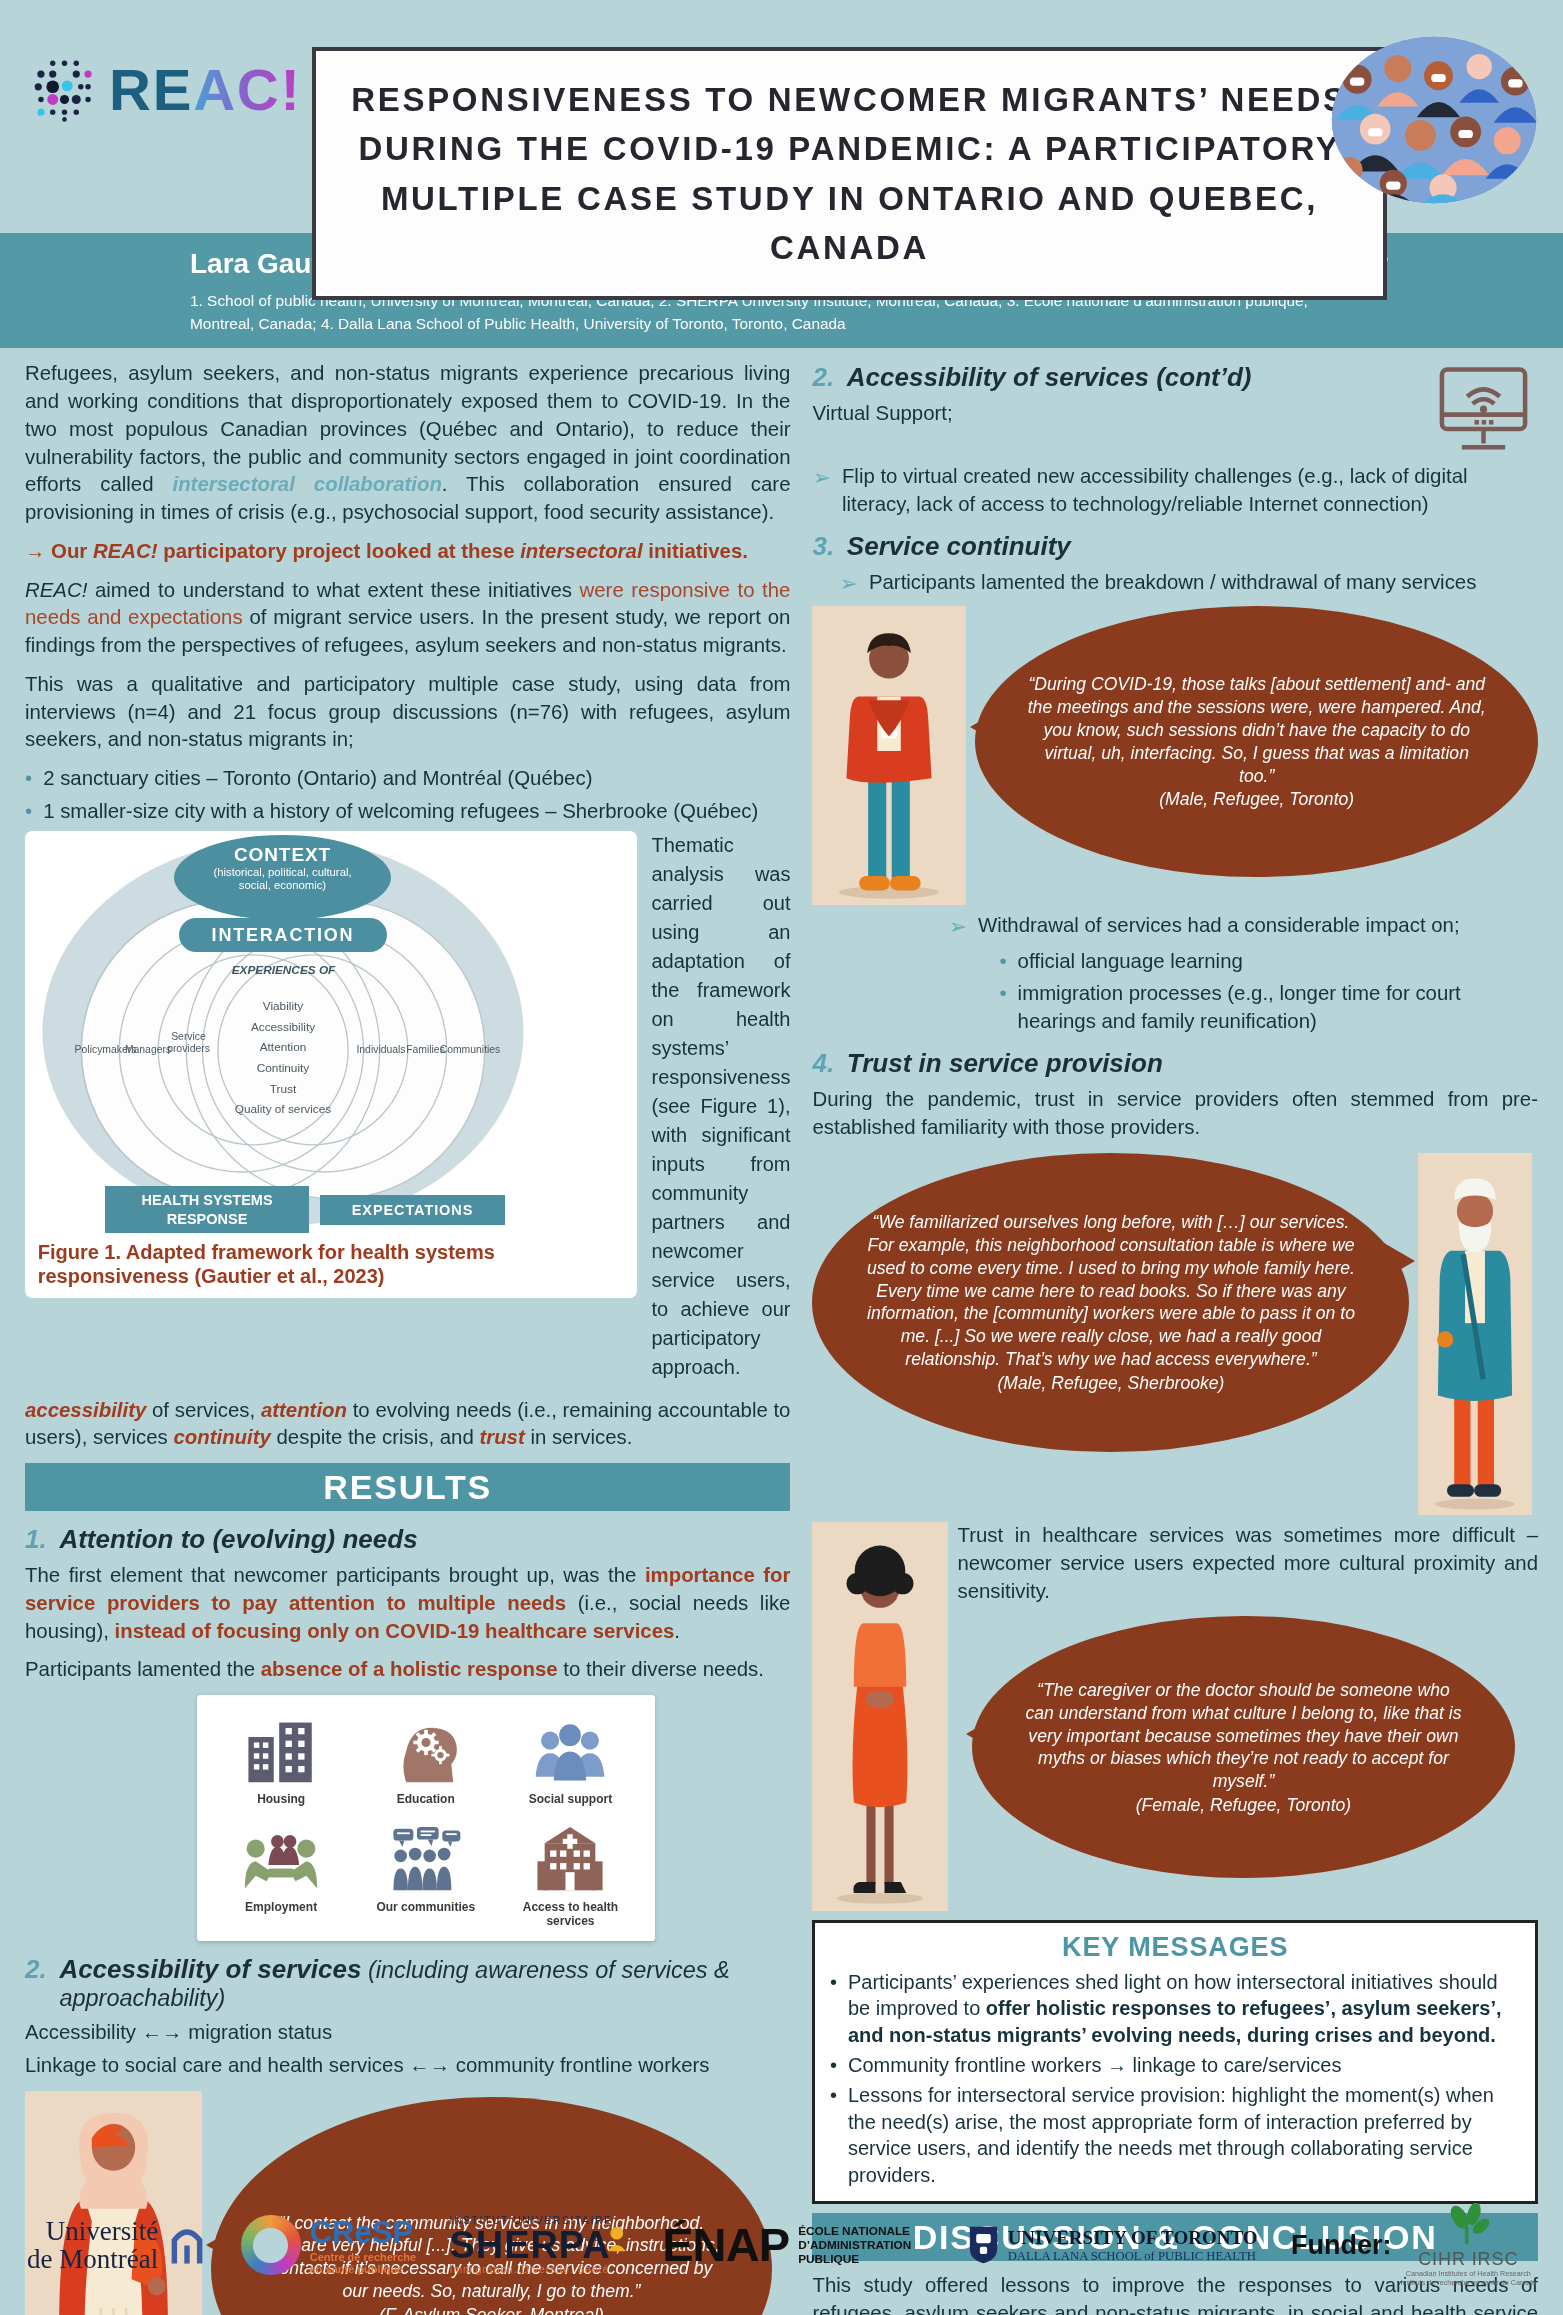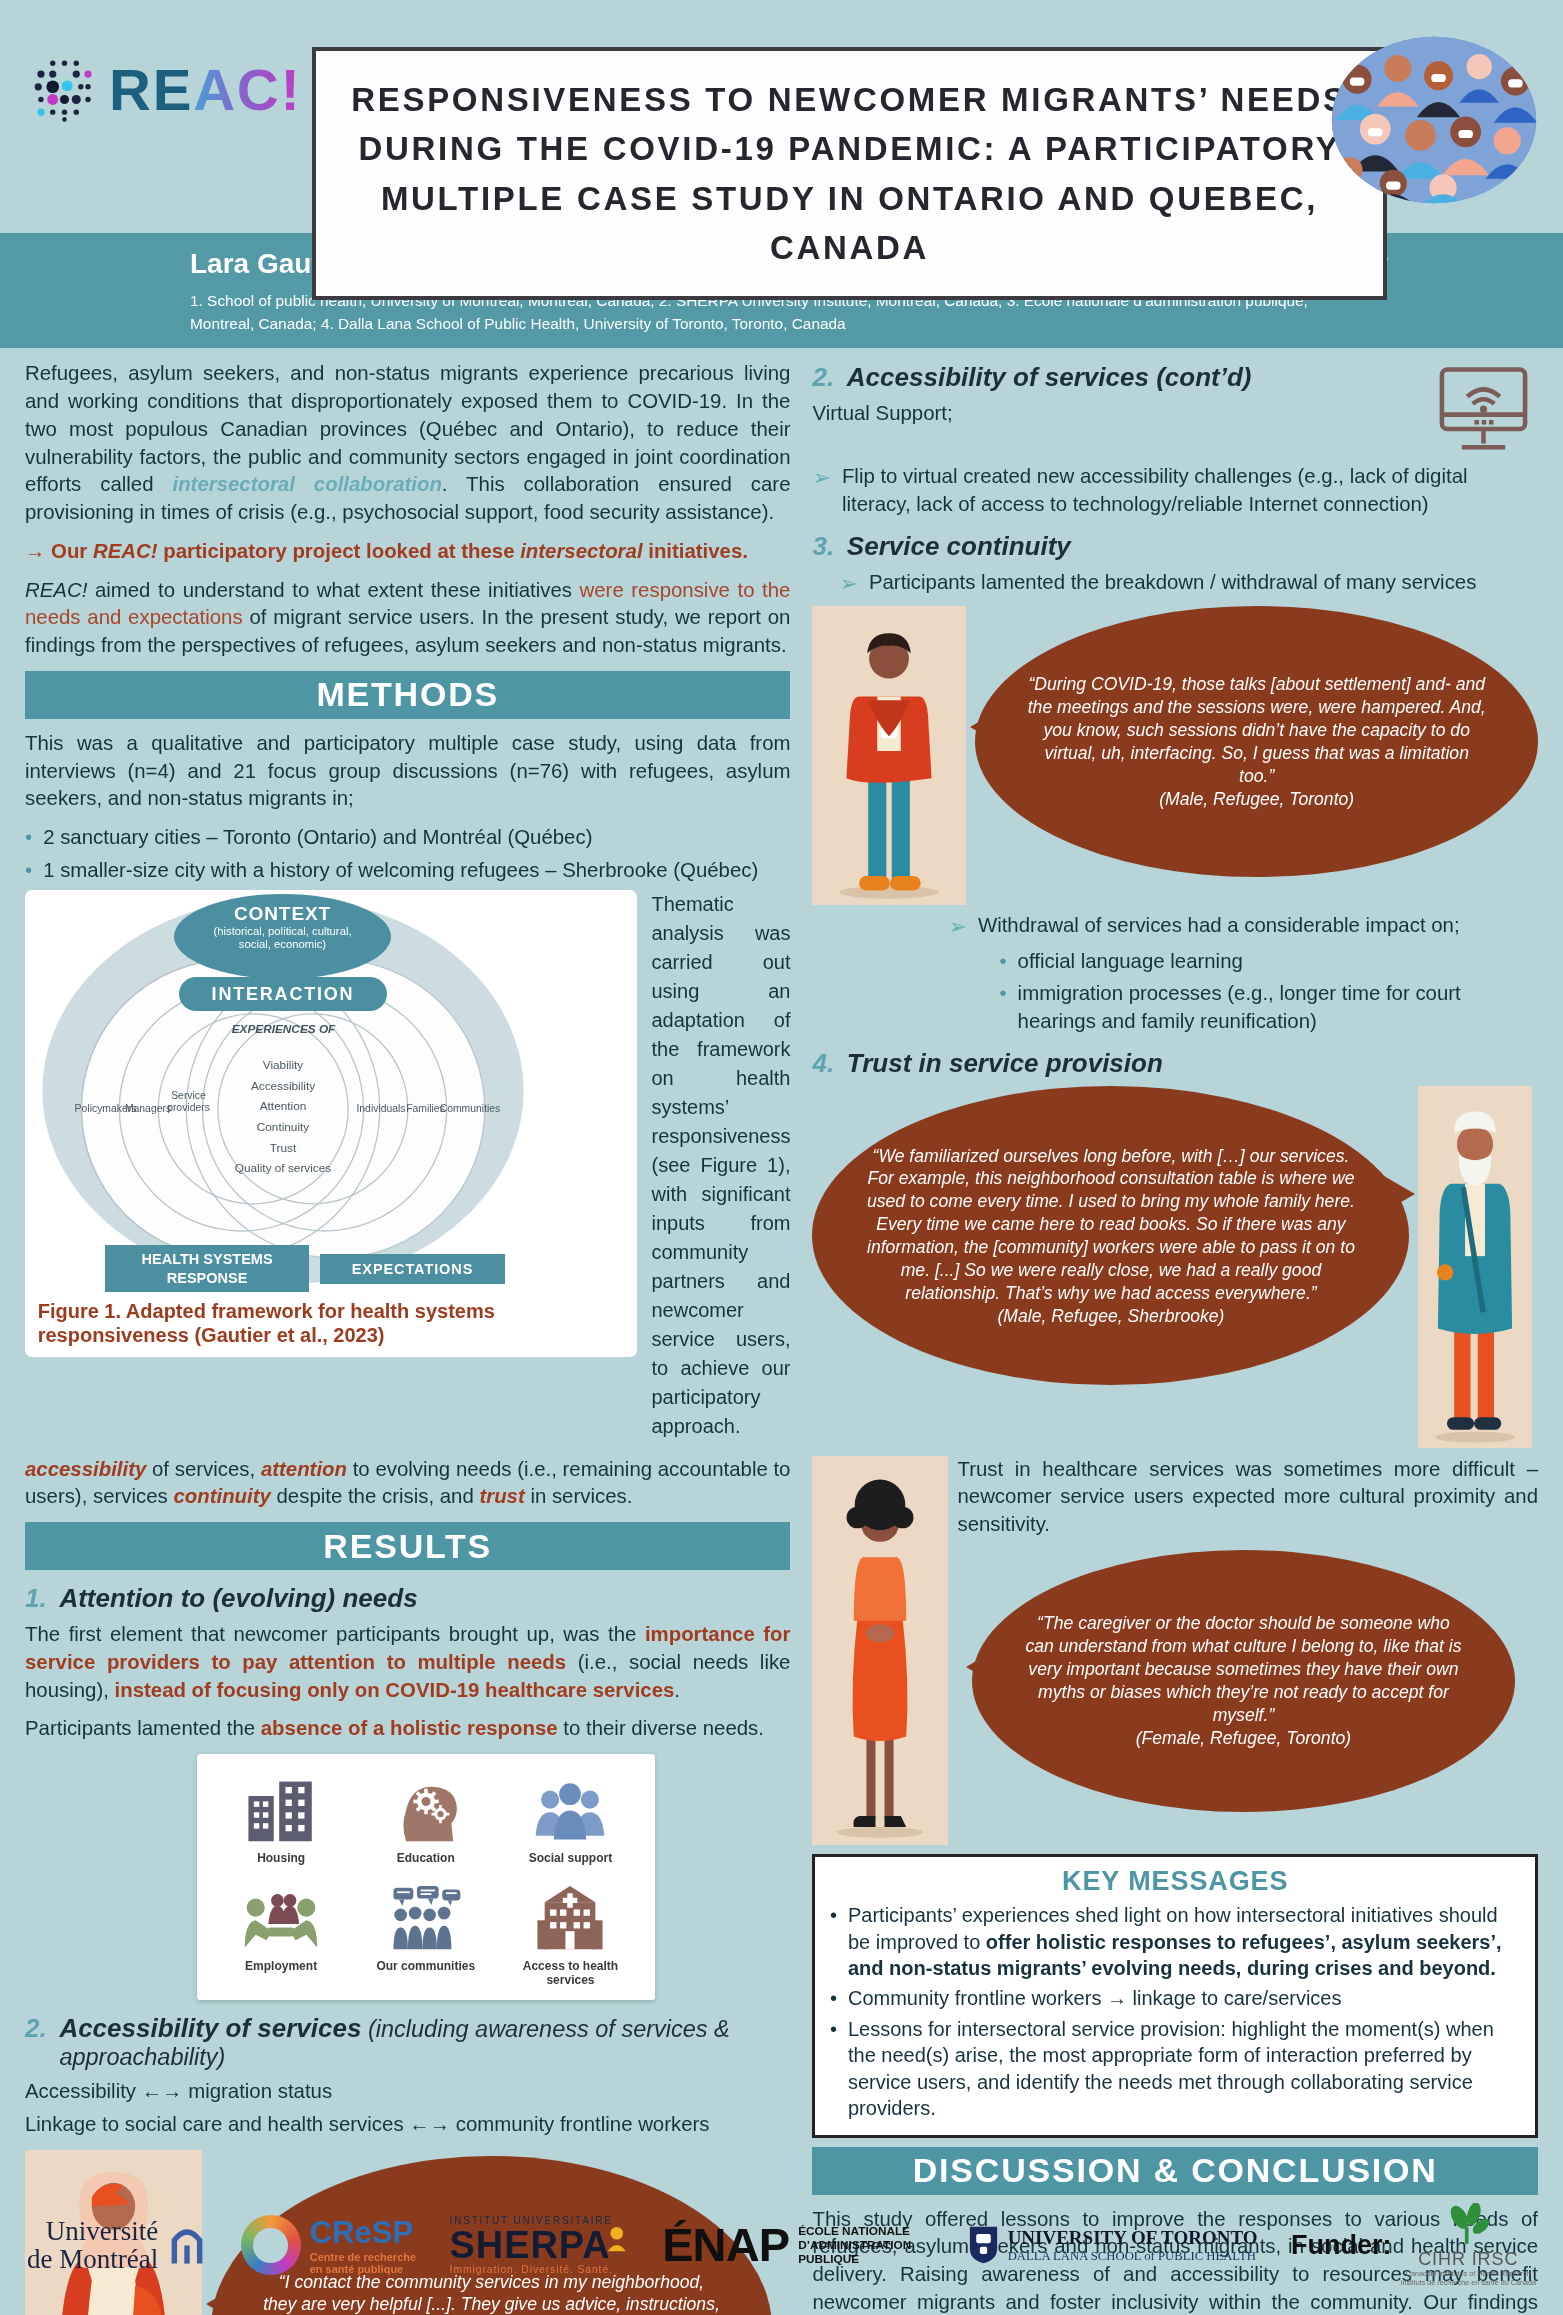--- a/index.html
+++ b/index.html
@@ -191,21 +191,20 @@
   <div class="columns">
 
     <div class="col-left">
 
       <p class="just"><span>Refugees, asylum seekers, and non-status migrants experience precarious living and working conditions that disproportionately exposed them to COVID-19. In the two most populous Canadian provinces (Québec and Ontario), to reduce their vulnerability factors, the public and community sectors engaged in joint coordination efforts called </span><span class="tealit">intersectoral collaboration</span><span>. This collaboration ensured care provisioning in times of crisis (e.g., psychosocial support, food security assistance).</span></p>
 
       <p class="just"><span class="redb">→ Our </span><span class="redb it">REAC!</span><span class="redb"> participatory project looked at these </span><span class="redb it">intersectoral</span><span class="redb"> initiatives.</span></p>
 
       <p class="just"><span class="it">REAC!</span><span> aimed to understand to what extent these initiatives </span><span class="red">were responsive to the needs and expectations</span><span> of migrant service users. In the present study, we report on findings from the perspectives of refugees, asylum seekers and non-status migrants.</span></p>
 
-      <div class="band">METHODS</div>
 
       <p class="just">This was a qualitative and participatory multiple case study, using data from interviews (n=4) and 21 focus group discussions (n=76) with refugees, asylum seekers, and non-status migrants in;</p>
       <div class="bul">
           <span class="mk">•</span>
           <span>2 sanctuary cities – Toronto (Ontario) and Montréal (Québec)</span>
         </div>
       <div class="bul">
           <span class="mk">•</span>
           <span>1 smaller-size city with a history of welcoming refugees – Sherbrooke (Québec)</span>
         </div>
@@ -496,20 +495,21 @@
         <div class="bul sub">
             <span class="mk">•</span>
             <span>immigration processes (e.g., longer time for court hearings and family reunification)</span>
           </div>
       </div>
 
       <div class="shead">
         <span class="snum">4.</span>
         <span class="stitle">Trust in service provision</span>
       </div>
+      <p class="just">During the pandemic, trust in service providers often stemmed from pre-established familiarity with those providers.</p>
 
       <div class="qrow">
         <div class="bubble tail-r" style="width:597px;height:299px;">
           <div class="qt">“We familiarized ourselves long before, with […] our services. For example, this neighborhood consultation table is where we used to come every time. I used to bring my whole family here. Every time we came here to read books. So if there was any information, the [community] workers were able to pass it on to me. [...] So we were really close, we had a really good relationship. That’s why we had access everywhere.”</div>
           <div class="qa">(Male, Refugee, Sherbrooke)</div>
         </div>
         <div class="person" style="width:114px;height:362px;">
           <svg width="114" height="362" viewBox="0 0 126 400">
             <rect x="0" y="0" width="126" height="400" fill="#ecd9c3"></rect>
             <ellipse cx="63" cy="388" rx="44" ry="6" fill="#d8c3a8"></ellipse>

